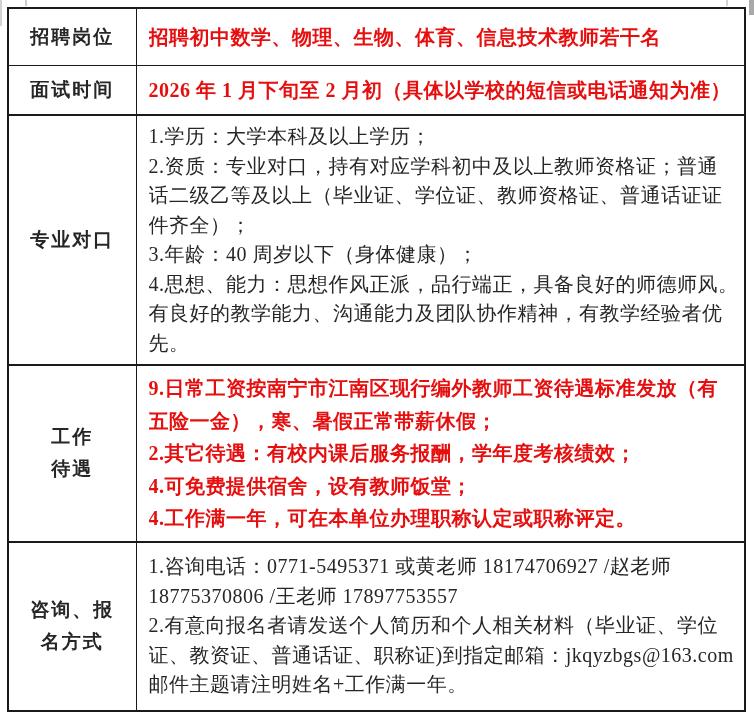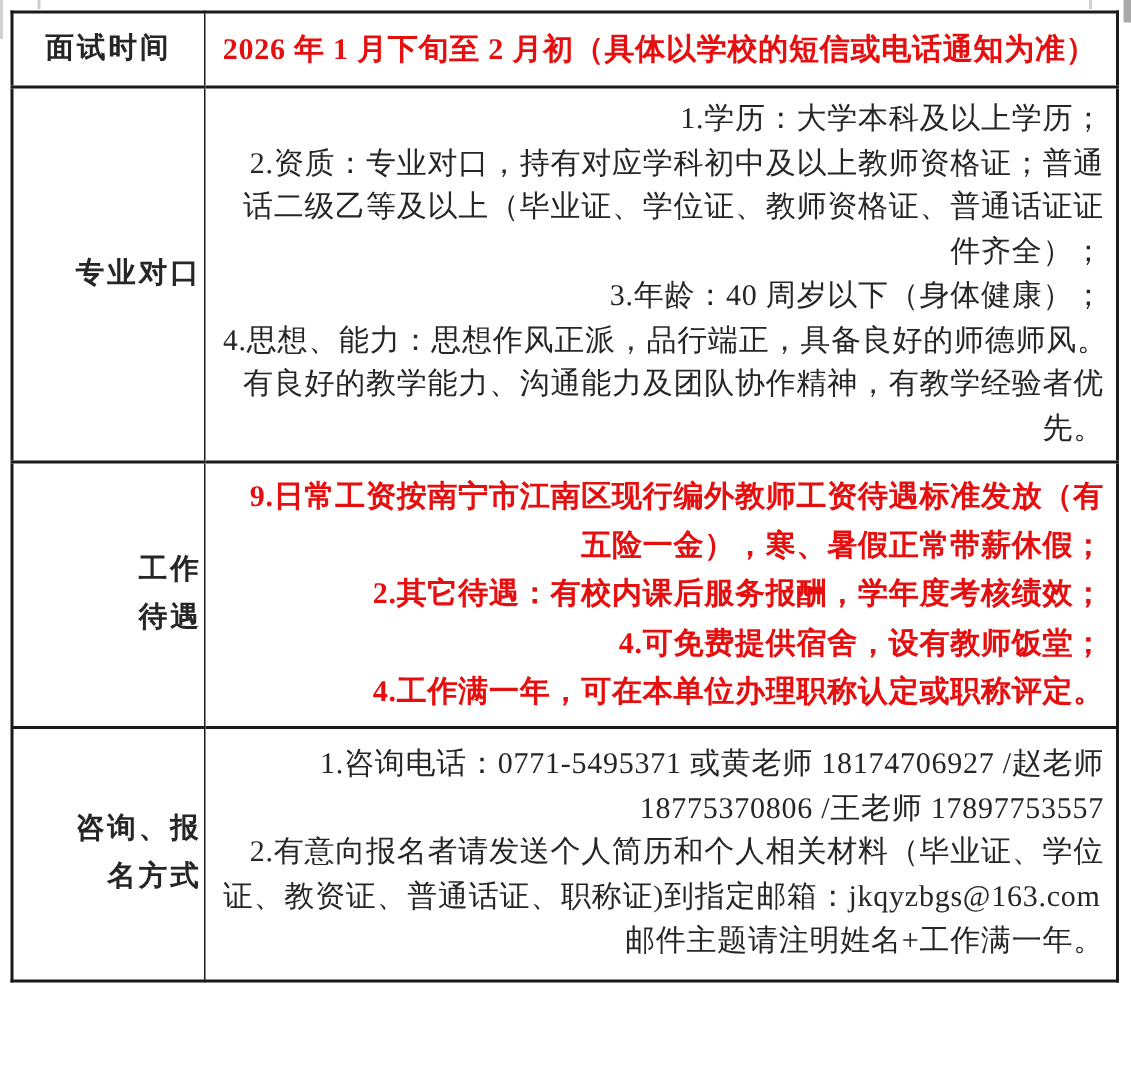--- a/index.html
+++ b/index.html
@@ -26,21 +26,21 @@
   table.doc-table {
     position: absolute;
     left: 7px; top: 7px;
     width: 739px;
     border-collapse: collapse;
     table-layout: fixed;
     background: var(--bg);
     border: 2px solid var(--border);
   }
   td { border: 1px solid var(--border); vertical-align: middle; }
-  tr.thick td { border-top-width: 2px; text-align: right; }
+  tr.thick td { border-top-width: 2px; }
 
   td.label-cell {
     width: 128px;
     text-align: center;
     font-weight: bold;
     font-size: 19px;
     letter-spacing: 2px;
     line-height: 32px;
     white-space: pre-line;
     color: var(--ink);
@@ -72,20 +72,26 @@
 </head>
 <body>
 
 <div class="artifact" id="artifact-left-a"></div>
 <div class="artifact" id="artifact-left-b"></div>
 <div class="artifact" id="artifact-right-a"></div>
 <div class="artifact" id="artifact-right-b"></div>
 
 <table class="doc-table">
   <tbody>
+    <tr class="row-1">
+      <td class="label-cell">招聘岗位</td>
+      <td class="content-cell red-text">
+        <div class="line">招聘初中数学、物理、生物、体育、信息技术教师若干名</div>
+      </td>
+    </tr>
 
     <tr class="row-2">
       <td class="label-cell">面试时间</td>
       <td class="content-cell red-text">
         <div class="line">2026 年 1 月下旬至 2 月初（具体以学校的短信或电话通知为准）</div>
       </td>
     </tr>
 
     <tr class="row-3 thick">
       <td class="label-cell">专业对口</td>

